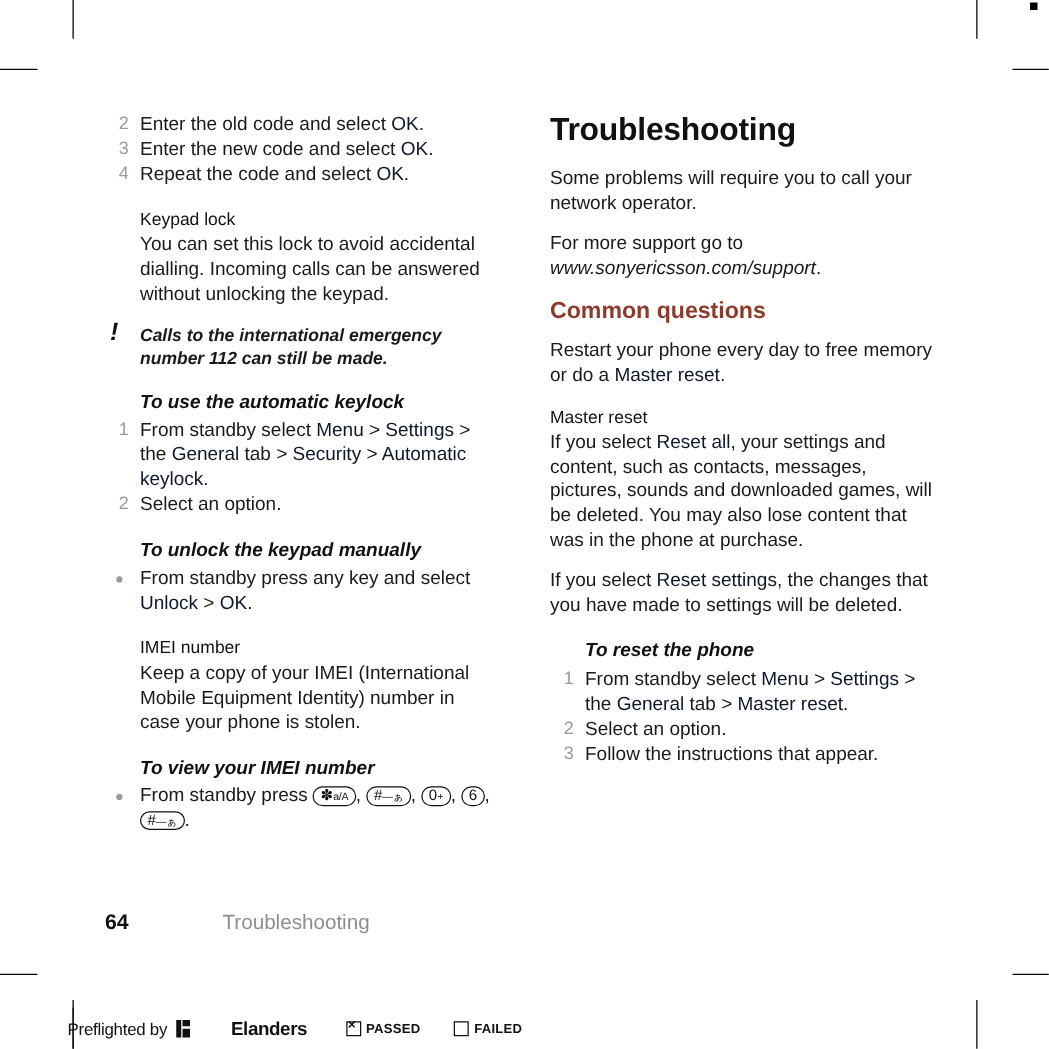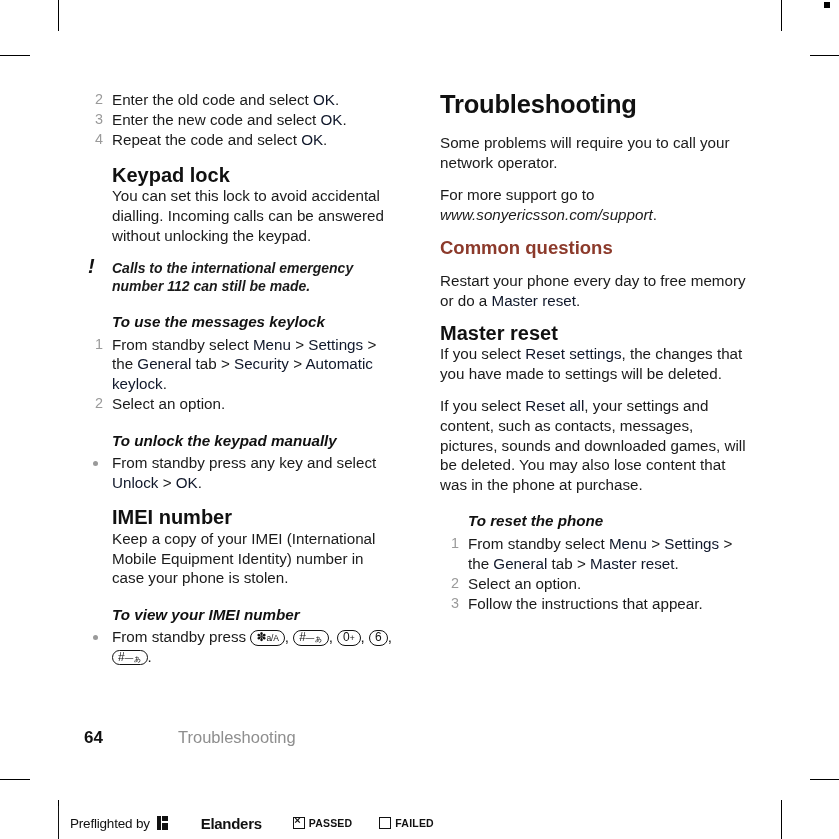--- a/index.html
+++ b/index.html
@@ -66,23 +66,23 @@
     color: #111;
   }
   .h-section {
     font-size: 18.5px;
     line-height: 22px;
     font-weight: bold;
     color: #8c3a2b;
     margin: 8px 0 12px 0;
   }
   .h-bold {
-    font-size: 20px;
+    font-size: 14px;
     line-height: 19.6px;
-    font-weight: bold;
+    font-weight: normal;
     margin: 0 0 1px 0;
     color: #111;
   }
   .h-bold.spaced { margin-top: 16px; }
   .h-proc {
     font-size: 15.2px;
     line-height: 19.6px;
     font-weight: bold;
     font-style: italic;
     margin: 17px 0 3px 0;
@@ -180,21 +180,21 @@
     width: 46px;
   }
   .footer .chapter {
     font-size: 16.5px;
     color: #8e8e8e;
   }
 
   
   .preflight {
     position: absolute;
-    left: 60px;
+    left: 44px;
     top: 812px;
     display: flex;
     align-items: center;
     padding-left: 10px;
     height: 22px;
   }
   .preflight .pf-text {
     font-size: 13.5px;
     color: #111;
     letter-spacing: -0.2px;
@@ -283,21 +283,21 @@
       <div class="h-bold spaced">Keypad lock</div>
       <p class="para">You can set this lock to avoid accidental dialling. Incoming calls can be answered without unlocking the keypad.</p>
     </div>
 
     <div class="note">
       <span class="excl">!</span>
       <div class="note-text">Calls to the international emergency number 112 can still be made.</div>
     </div>
 
     <div style="padding-left:28px;">
-      <div class="h-proc">To use the messages keylock</div>
+      <div class="h-proc">To use the automatic keylock</div>
     </div>
 
     <ol class="list">
       <li>
         <span class="num">1</span><span>From standby select </span><span class="link">Menu</span><span> &gt; </span><span class="link">Settings</span><span> &gt; the </span><span class="link">General</span><span> tab &gt; </span><span class="link">Security</span><span> &gt; </span><span class="link">Automatic keylock</span><span>.</span>
       </li>
       <li>
         <span class="num">2</span><span>Select an option.</span>
       </li>
     </ol>
@@ -332,23 +332,23 @@
 
     <p class="para">Some problems will require you to call your network operator.</p>
 
     <p class="para"><span>For more support go to </span><span class="ital">www.sonyericsson.com/support</span><span>.</span></p>
 
     <h2 class="h-section">Common questions</h2>
 
     <p class="para"><span>Restart your phone every day to free memory or do a </span><span class="link">Master reset</span><span>.</span></p>
 
     <div class="h-bold">Master reset</div>
+    <p class="para"><span>If you select </span><span class="link">Reset all</span><span>, your settings and content, such as contacts, messages, pictures, sounds and downloaded games, will be deleted. You may also lose content that was in the phone at purchase.</span></p>
+
     <p class="para"><span>If you select </span><span class="link">Reset settings</span><span>, the changes that you have made to settings will be deleted.</span></p>
-
-    <p class="para"><span>If you select </span><span class="link">Reset all</span><span>, your settings and content, such as contacts, messages, pictures, sounds and downloaded games, will be deleted. You may also lose content that was in the phone at purchase.</span></p>
 
     <div style="padding-left:28px;">
       <div class="h-proc">To reset the phone</div>
     </div>
 
     <ol class="list">
       <li>
         <span class="num">1</span><span>From standby select </span><span class="link">Menu</span><span> &gt; </span><span class="link">Settings</span><span> &gt; the </span><span class="link">General</span><span> tab &gt; </span><span class="link">Master reset</span><span>.</span>
       </li>
       <li>

